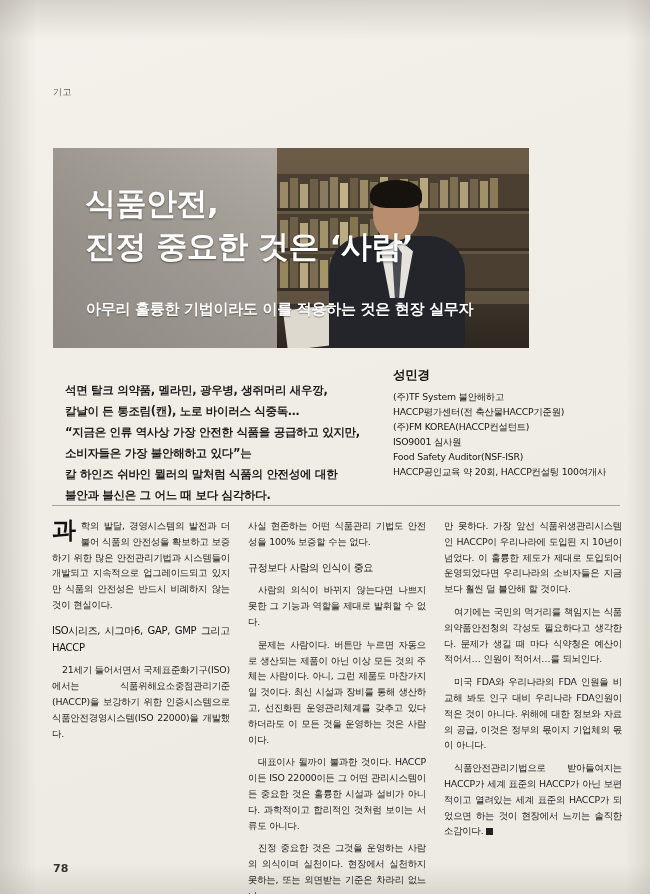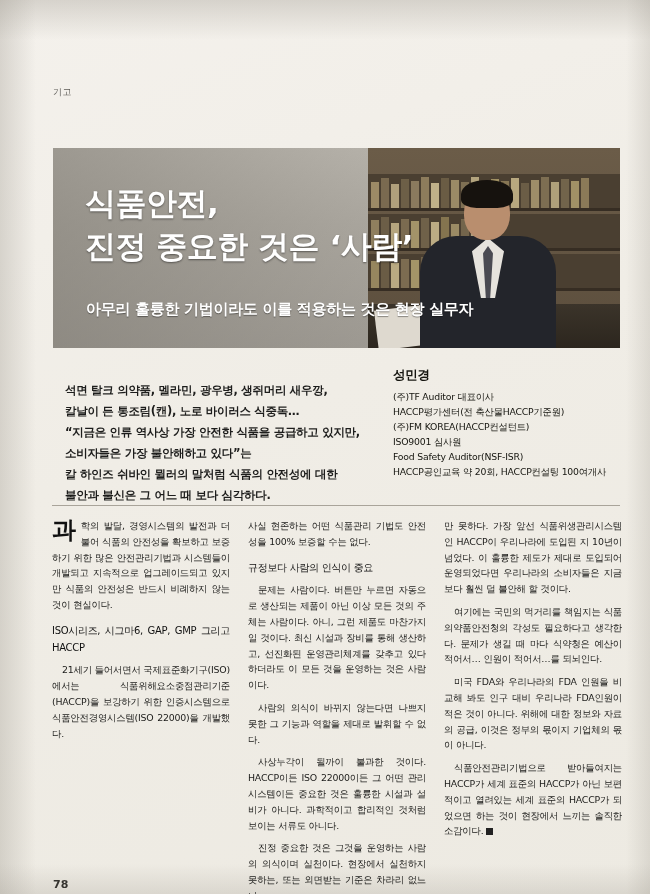--- a/index.html
+++ b/index.html
@@ -50,21 +50,21 @@
     left: 53px; top: 86px;
     font-size: 9px;
     color: #5c5a56;
     letter-spacing: 0.5px;
   }
 
   
   .hero {
     position: absolute;
     left: 53px; top: 148px;
-    width: 567px; height: 200px;
+    width: 476px; height: 200px;
     background: linear-gradient(to bottom, #c9c5bd 0%, #b9b5ad 38%, #a9a59e 100%);
     overflow: hidden;
   }
   .hero-dark-wash {
     position: absolute; left: 0; top: 0; width: 100%; height: 100%;
     background: linear-gradient(to right, rgba(120,116,108,0.55) 0%, rgba(120,116,108,0.28) 50%, rgba(120,116,108,0.05) 100%);
   }
   .hero-photo {
     position: absolute;
     right: 0; top: 0;
@@ -248,21 +248,20 @@
     vertical-align: -1px;
   }
 
   
   .folio {
     position: absolute;
     left: 53px; top: 862px;
     font-size: 11px;
     color: #35332f;
     font-weight: bold;
-    margin-top: 16px;
   }
 </style>
 </head>
 <body>
 
 <div class="page">
 
   <div class="scan-shade-top"></div>
   <div class="scan-shade-left"></div>
   <div class="scan-shade-right"></div>
@@ -343,44 +342,44 @@
 
   <div class="lead">석면 탈크 의약품, 멜라민, 광우병, 생쥐머리 새우깡,
 칼날이 든 통조림(캔), 노로 바이러스 식중독…
 “지금은 인류 역사상 가장 안전한 식품을 공급하고 있지만,
 소비자들은 가장 불안해하고 있다”는
 칼 하인즈 쉬바인 뮐러의 말처럼 식품의 안전성에 대한
 불안과 불신은 그 어느 때 보다 심각하다.</div>
 
   <div class="byline">
     <div class="byline-name">성민경</div>
-    <div class="byline-line">(주)TF Auditor 대표이사</div>
+    <div class="byline-line">(주)TF System 불안해하고</div>
     <div class="byline-line">HACCP평가센터(전 축산물HACCP기준원)</div>
     <div class="byline-line">(주)FM KOREA(HACCP컨설턴트)</div>
     <div class="byline-line">ISO9001 심사원</div>
     <div class="byline-line">Food Safety Auditor(NSF-ISR)</div>
     <div class="byline-line">HACCP공인교육 약 20회, HACCP컨설팅 100여개사</div>
   </div>
 
   <div class="divider"></div>
 
   <div class="cols">
 
     <div class="col">
       <p class="dropcap-row"><span class="dropcap">과</span><span>학의 발달, 경영시스템의 발전과 더불어 식품의 안전성을 확보하고 보증하기 위한 많은 안전관리기법과 시스템들이 개발되고 지속적으로 업그레이드되고 있지만 식품의 안전성은 반드시 비례하지 않는 것이 현실이다.</span></p>
       <div class="subhead">ISO시리즈, 시그마6, GAP, GMP 그리고 HACCP</div>
       <p class="indent">21세기 들어서면서 국제표준화기구(ISO)에서는 식품위해요소중점관리기준(HACCP)을 보강하기 위한 인증시스템으로 식품안전경영시스템(ISO 22000)을 개발했다.</p>
     </div>
 
     <div class="col">
       <p>사실 현존하는 어떤 식품관리 기법도 안전성을 100% 보증할 수는 없다.</p>
       <div class="subhead">규정보다 사람의 인식이 중요</div>
+      <p class="indent">사람의 의식이 바뀌지 않는다면 나쁘지 못한 그 기능과 역할을 제대로 발휘할 수 없다.</p>
       <p class="indent">문제는 사람이다. 버튼만 누르면 자동으로 생산되는 제품이 아닌 이상 모든 것의 주체는 사람이다. 아니, 그런 제품도 마찬가지일 것이다. 최신 시설과 장비를 통해 생산하고, 선진화된 운영관리체계를 갖추고 있다 하더라도 이 모든 것을 운영하는 것은 사람이다.</p>
-      <p class="indent">사람의 의식이 바뀌지 않는다면 나쁘지 못한 그 기능과 역할을 제대로 발휘할 수 없다.</p>
-      <p class="indent">사상누각이 될까이 불과한 것이다. HACCP이든 ISO 22000이든 그 어떤 관리시스템이든 중요한 것은 훌륭한 시설과 설비가 아니다. 과학적이고 합리적인 것처럼 보이는 서류도 아니다.</p>
+      <p class="indent">대표이사 될까이 불과한 것이다. HACCP이든 ISO 22000이든 그 어떤 관리시스템이든 중요한 것은 훌륭한 시설과 설비가 아니다. 과학적이고 합리적인 것처럼 보이는 서류도 아니다.</p>
       <p class="indent">진정 중요한 것은 그것을 운영하는 사람의 의식이며 실천이다. 현장에서 실천하지 못하는, 또는 외면받는 기준은 차라리 없느니</p>
     </div>
 
     <div class="col">
       <p>만 못하다. 가장 앞선 식품위생관리시스템인 HACCP이 우리나라에 도입된 지 10년이 넘었다. 이 훌륭한 제도가 제대로 도입되어 운영되었다면 우리나라의 소비자들은 지금보다 훨씬 덜 불안해 할 것이다.</p>
       <p class="indent">여기에는 국민의 먹거리를 책임지는 식품의약품안전청의 각성도 필요하다고 생각한다. 문제가 생길 때 마다 식약청은 예산이 적어서… 인원이 적어서…를 되뇌인다.</p>
       <p class="indent">미국 FDA와 우리나라의 FDA 인원을 비교해 봐도 인구 대비 우리나라 FDA인원이 적은 것이 아니다. 위해에 대한 정보와 자료의 공급, 이것은 정부의 몫이지 기업체의 몫이 아니다.</p>
       <p class="indent"><span>식품안전관리기법으로 받아들여지는 HACCP가 세계 표준의 HACCP가 아닌 보편적이고 열려있는 세계 표준의 HACCP가 되었으면 하는 것이 현장에서 느끼는 솔직한 소감이다.</span><span class="endmark"></span></p>
     </div>
 

